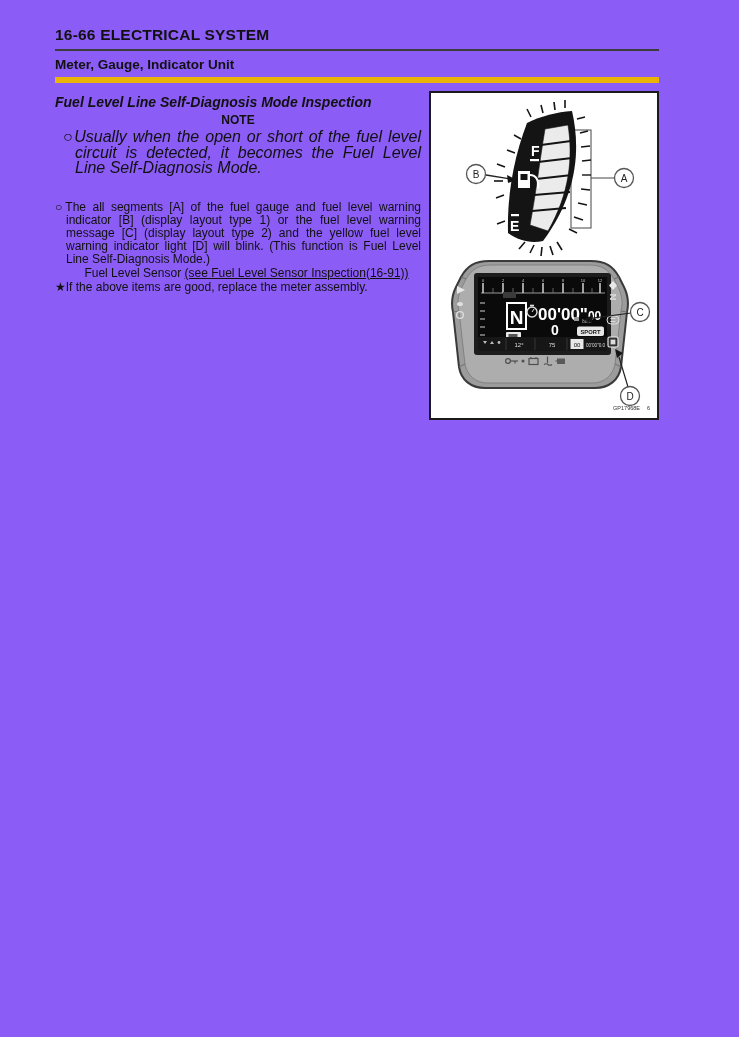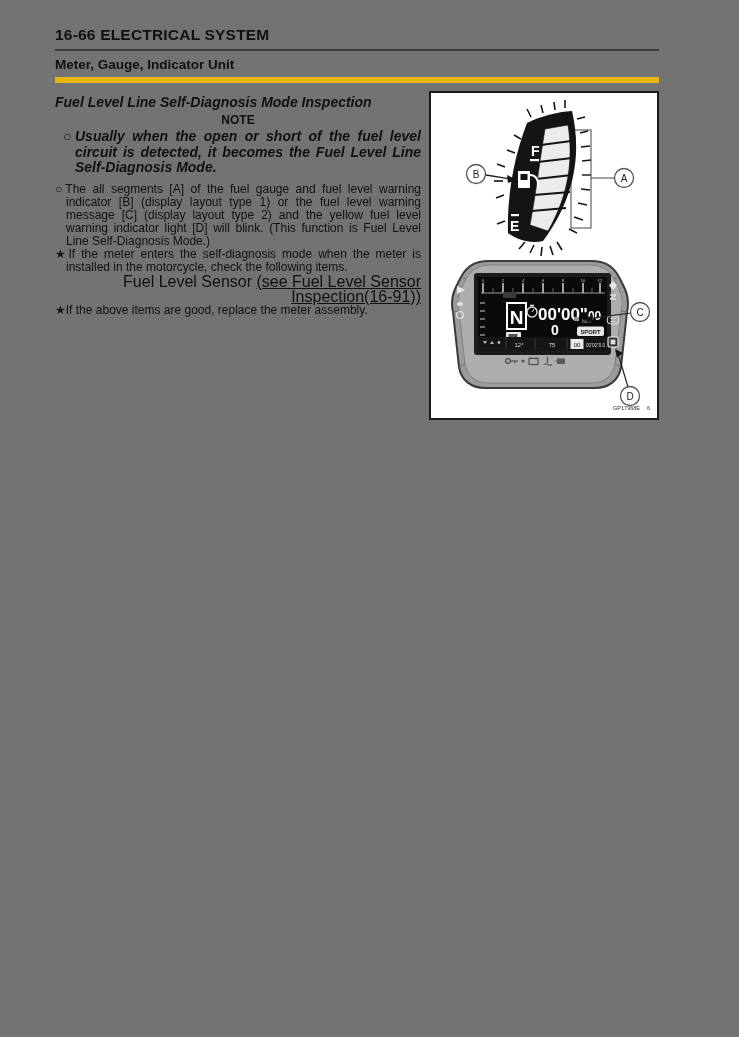--- a/index.html
+++ b/index.html
@@ -1,46 +1,46 @@
 <!DOCTYPE html>
 <html><head>
 <meta charset="utf-8">
 <style>
   * { box-sizing: border-box; margin: 0; padding: 0; }
   html,body { background:#fff; }
   .page {
     position: relative;
     width: 739px; height: 1037px;
-    background: #737373;
+    background: #8b5cf6;
     font-family: "Liberation Sans", sans-serif;
     color: #111;
     overflow: hidden;
   }
   .content { position:absolute; left:55px; top:26px; width:604px; }
   .page-header {
     font-size:15.5px; font-weight:bold; letter-spacing:.2px;
     padding-bottom:5px; border-bottom:2px solid #3c3c3c;
   }
   .subheader {
     font-size:13.5px; font-weight:bold;
     padding:6px 0 5px 0; border-bottom:6px solid #eab308;
   }
   .text-col { width:366px; margin-top:11px; }
   .section-title { font-size:14px; font-weight:bold; font-style:italic; margin-bottom:3px; }
   .note-label { font-size:12px; font-weight:bold; text-align:center; width:100%; margin:1px 0 2px 0; }
   .note-item {
-    font-size:14px; font-style:italic; line-height:15.5px;
-    padding-left:20px; text-indent:-12px; text-align:justify; margin-bottom:7px;font-weight:bold;
+    font-size:16px; font-style:italic; line-height:15.5px;
+    padding-left:20px; text-indent:-12px; text-align:justify; margin-bottom:25px;
   }
   .para {
     font-size:12px; line-height:13px; text-align:justify;
     padding-left:11px; text-indent:-11px;
   }
   .sub-item {
-    font-size:16px; line-height:15.2px; text-align:right;
+    font-size:12px; line-height:15.2px; text-align:center;
     padding-left:17px;
   }
   .ref { color:#111; text-decoration:underline; cursor:pointer; }
   .bullet { display:inline; }
 
   .figure-box {
     position:absolute; left:429px; top:91px;
     width:230px; height:329px;
     border:2px solid #1a1a1a; background:#fff;
   }
@@ -57,21 +57,20 @@
     <div class="page-header">16-66 ELECTRICAL SYSTEM</div>
     <div class="subheader">Meter, Gauge, Indicator Unit</div>
 
     <div class="text-col">
       <div class="section-title">Fuel Level Line Self-Diagnosis Mode Inspection</div>
       <div class="note-label">NOTE</div>
       <div class="note-item"><span class="bullet">○</span><span>Usually when the open or short of the fuel level circuit is detected, it becomes the Fuel Level Line Self-Diagnosis Mode.</span></div>
 
       <div class="para"><span class="bullet">○</span><span>The all segments [A] of the fuel gauge and fuel level warning indicator [B] (display layout type 1) or the fuel level warning message [C] (display layout type 2) and the yellow fuel level warning indicator light [D] will blink.  (This function is Fuel Level Line Self-Diagnosis Mode.)</span></div>
 
-      <div class="para"><span class="bullet">★</span><span>If the meter enters the self-diagnosis mode when the meter is installed in the motorcycle, check the following items.</span></div>
 
       <div class="sub-item"><span>Fuel Level Sensor </span><a class="ref">(see Fuel Level Sensor Inspection(16-91))</a></div>
 
 
       <div class="para"><span class="bullet">★</span><span>If the above items are good, replace the meter assembly.</span></div>
     </div>
   </div>
 
   <div class="figure-box">
 

